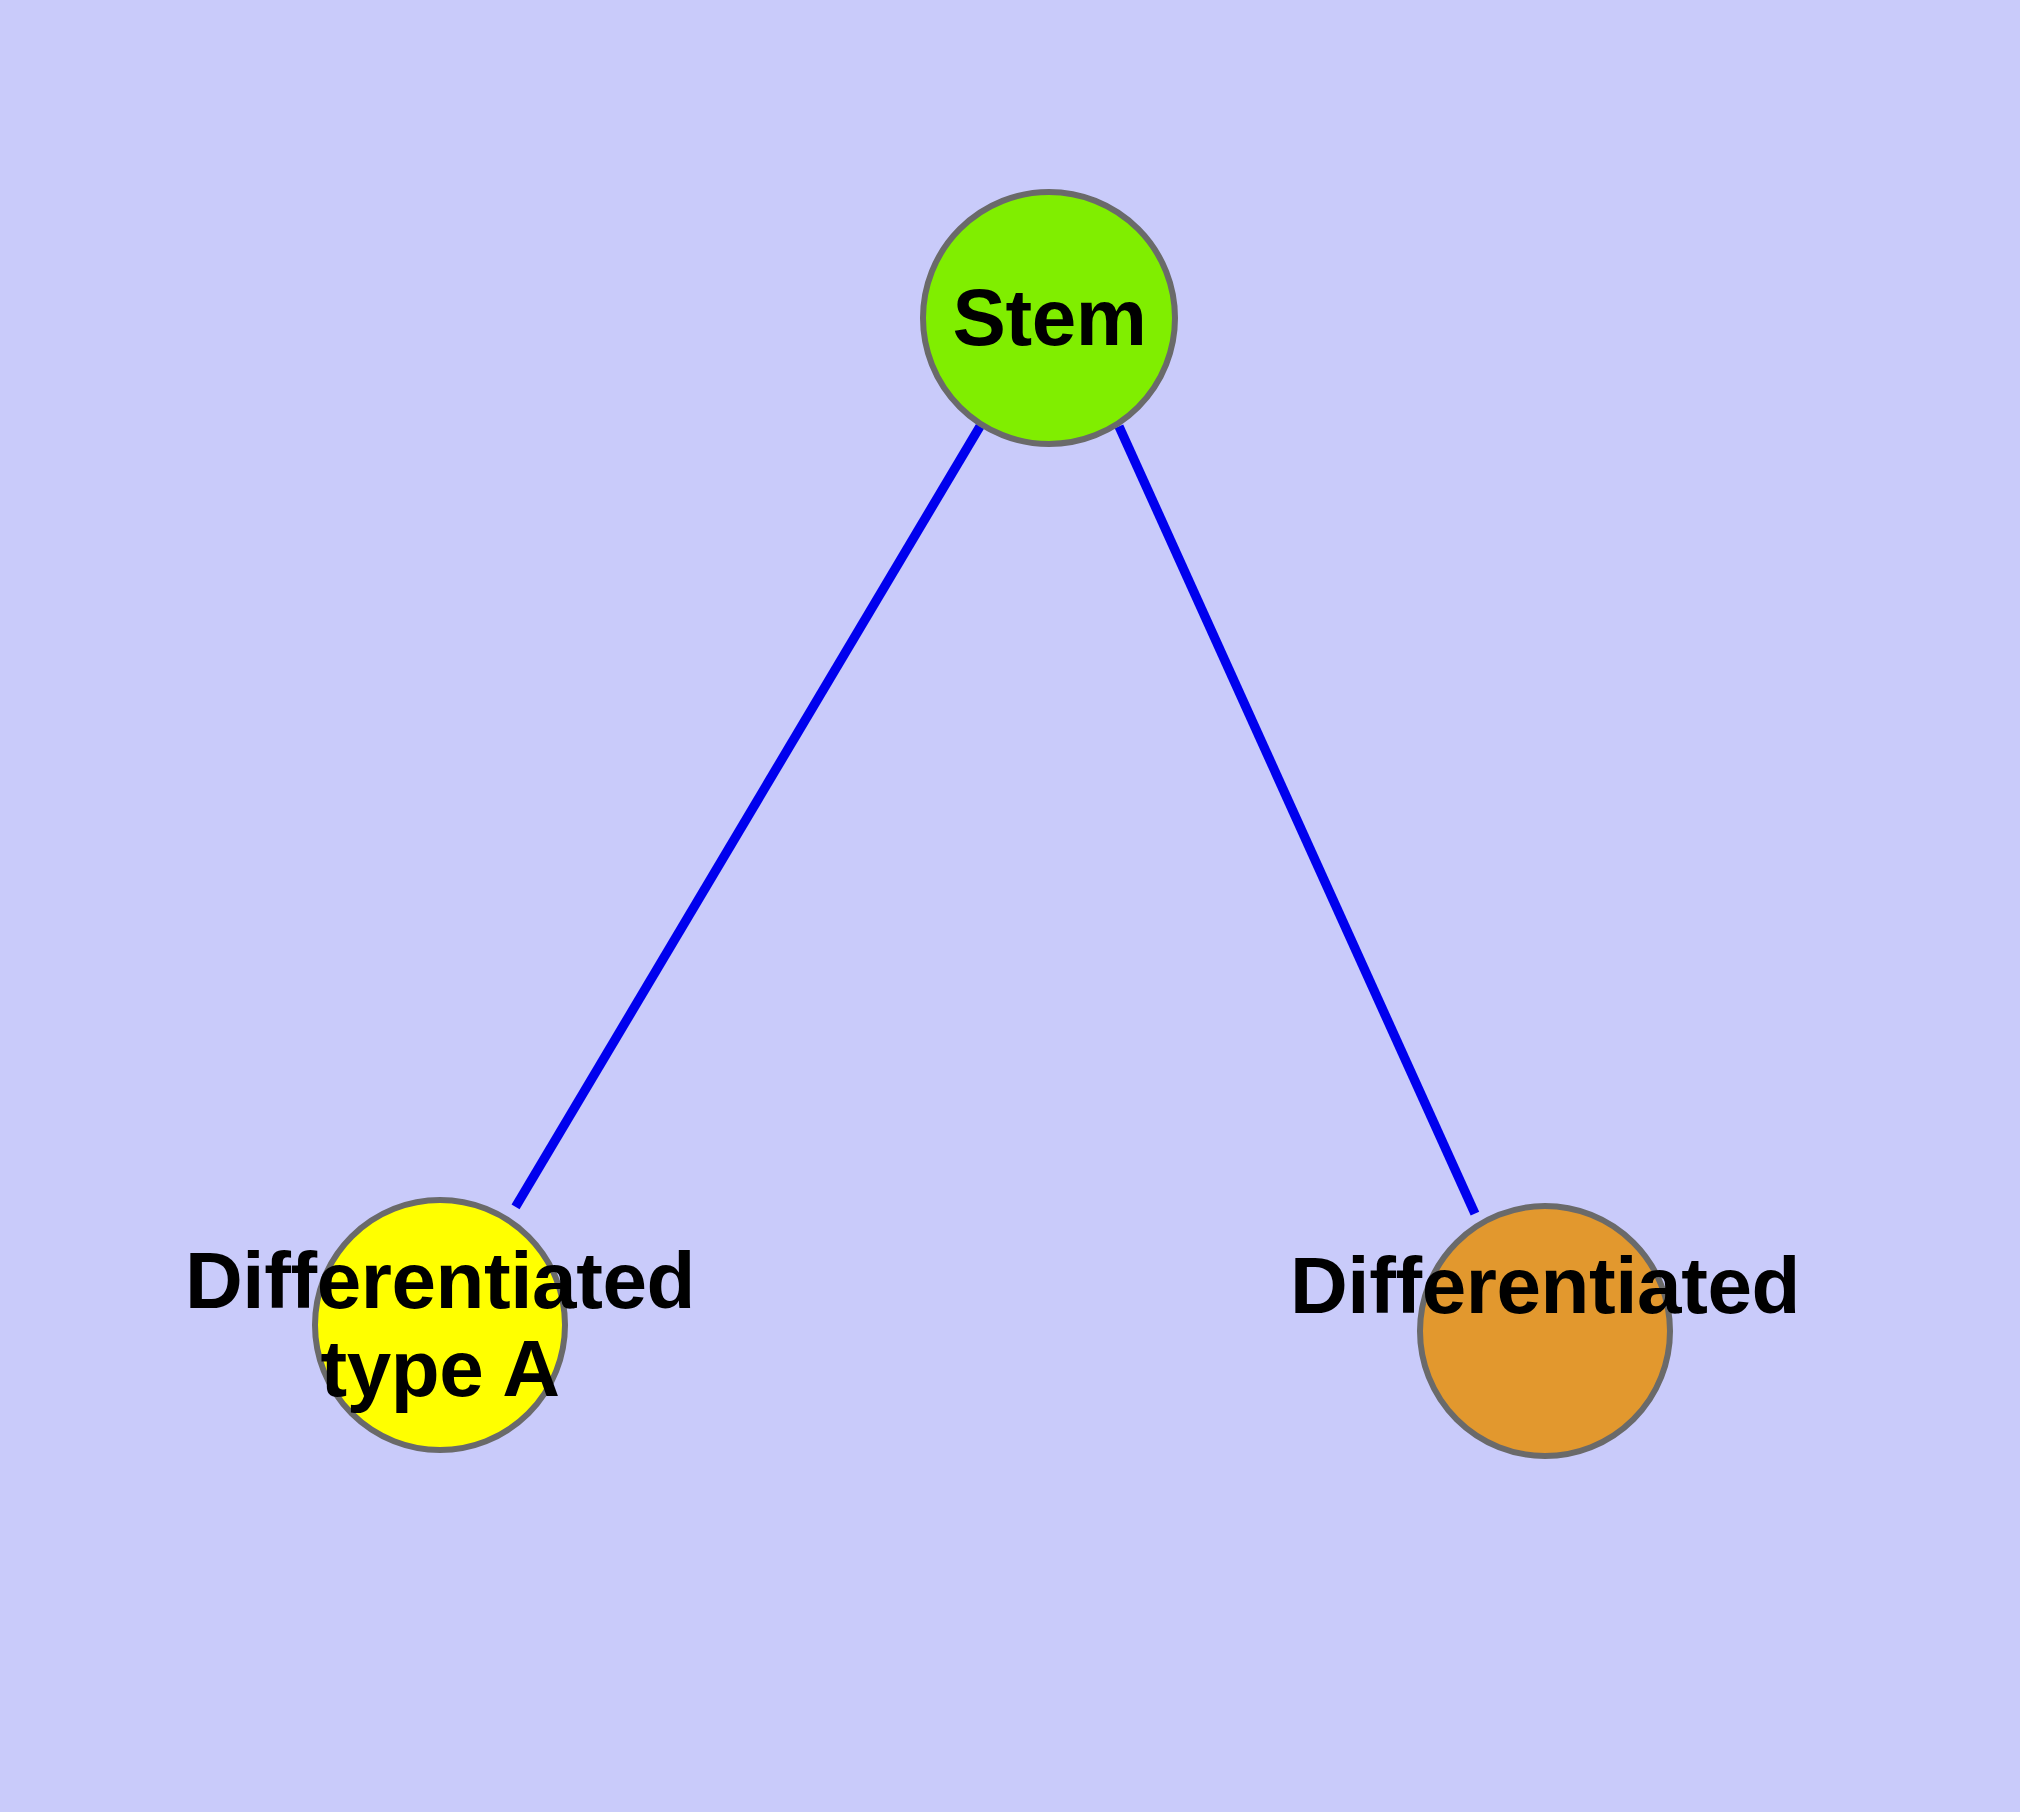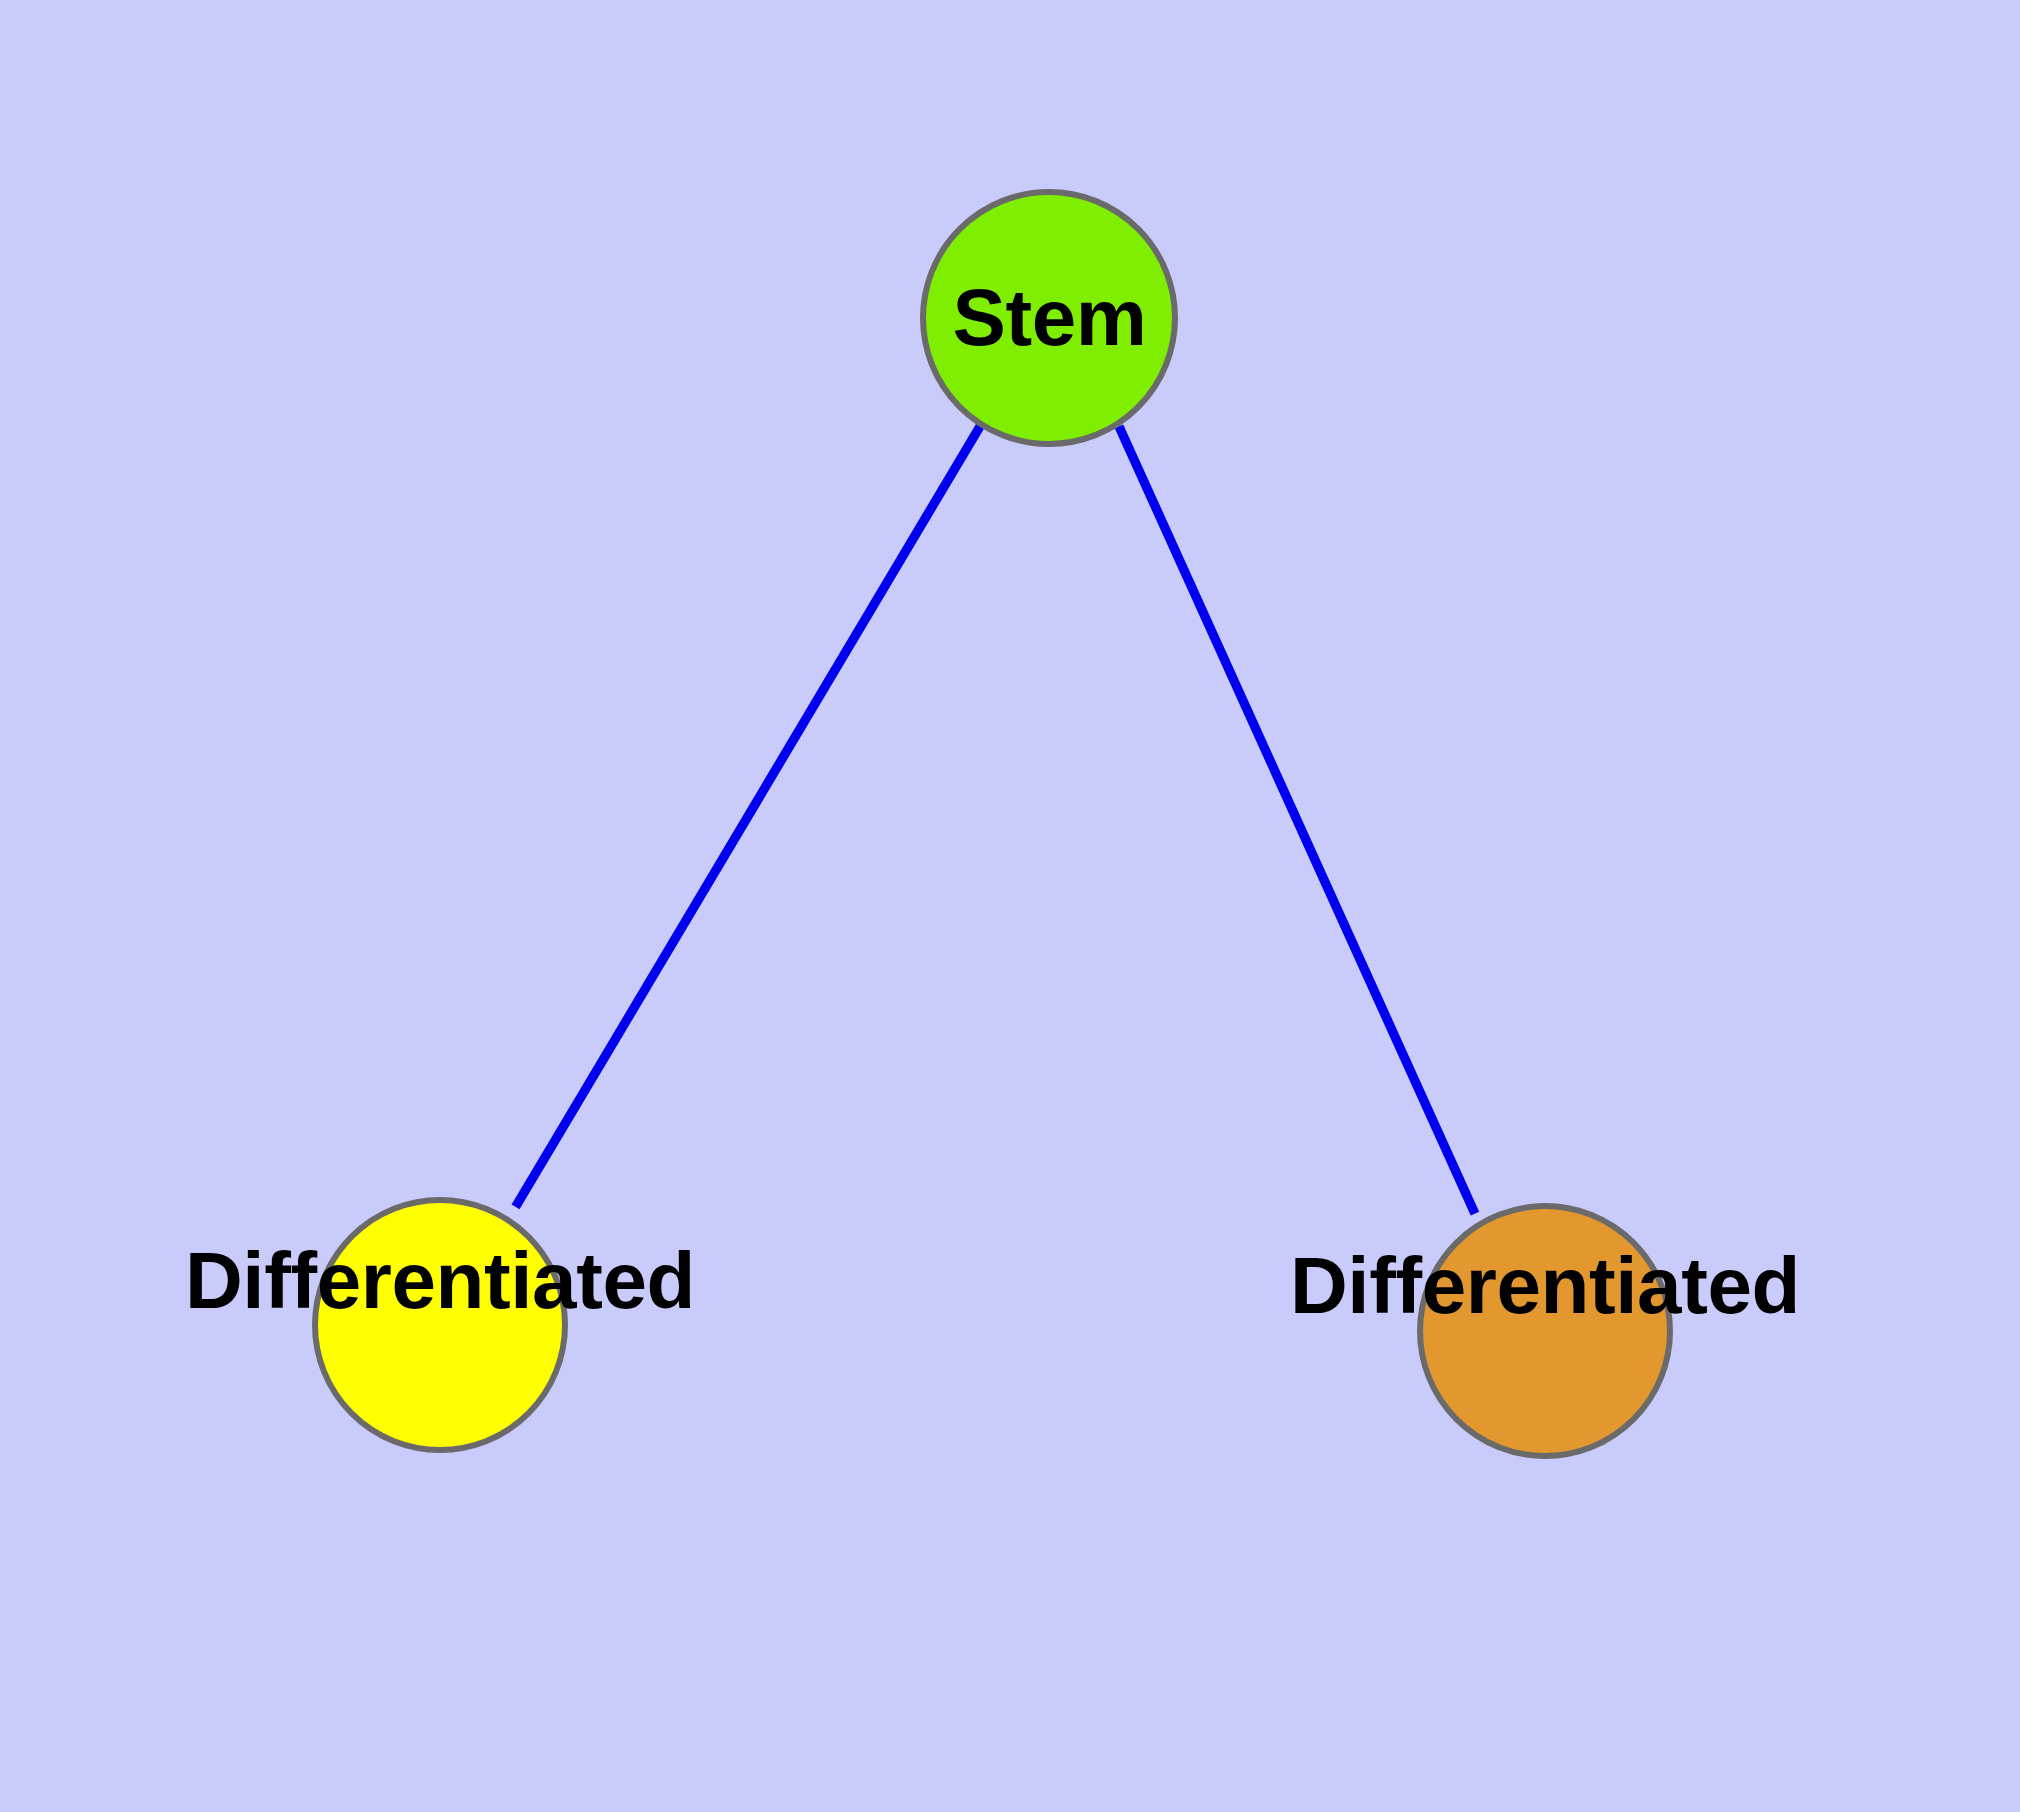--- a/index.html
+++ b/index.html
@@ -56,20 +56,21 @@
   </svg>
 
   <div class="node" id="node-stem" style="left: 920px; top: 189px; width: 258px; height: 258px; background: rgb(128, 238, 0); border-color: rgb(106, 106, 106);"></div>
   <div class="node-label" id="label-stem" style="left:795px; top:274px; width:509px;">
     <div>Stem</div>
   </div>
 
   <div class="node" id="node-diff-a" style="left: 312px; top: 1197px; width: 256px; height: 256px; background: rgb(255, 255, 0); border-color: rgb(106, 106, 106);"></div>
   <div class="node-label" id="label-diff-a" style="left:16px; top:1237px; width:848px;">
     <div>Differentiated</div>
+    <div>type A</div>
   </div>
 
   <div class="node" id="node-diff-b" style="left: 1417px; top: 1203px; width: 256px; height: 256px; background: rgb(226, 152, 46); border-color: rgb(106, 106, 106);"></div>
   <div class="node-label" id="label-diff-b" style="left:1121px; top:1242px; width:848px;">
     <div>Differentiated</div>
   </div>
 
 </div>
 
 

